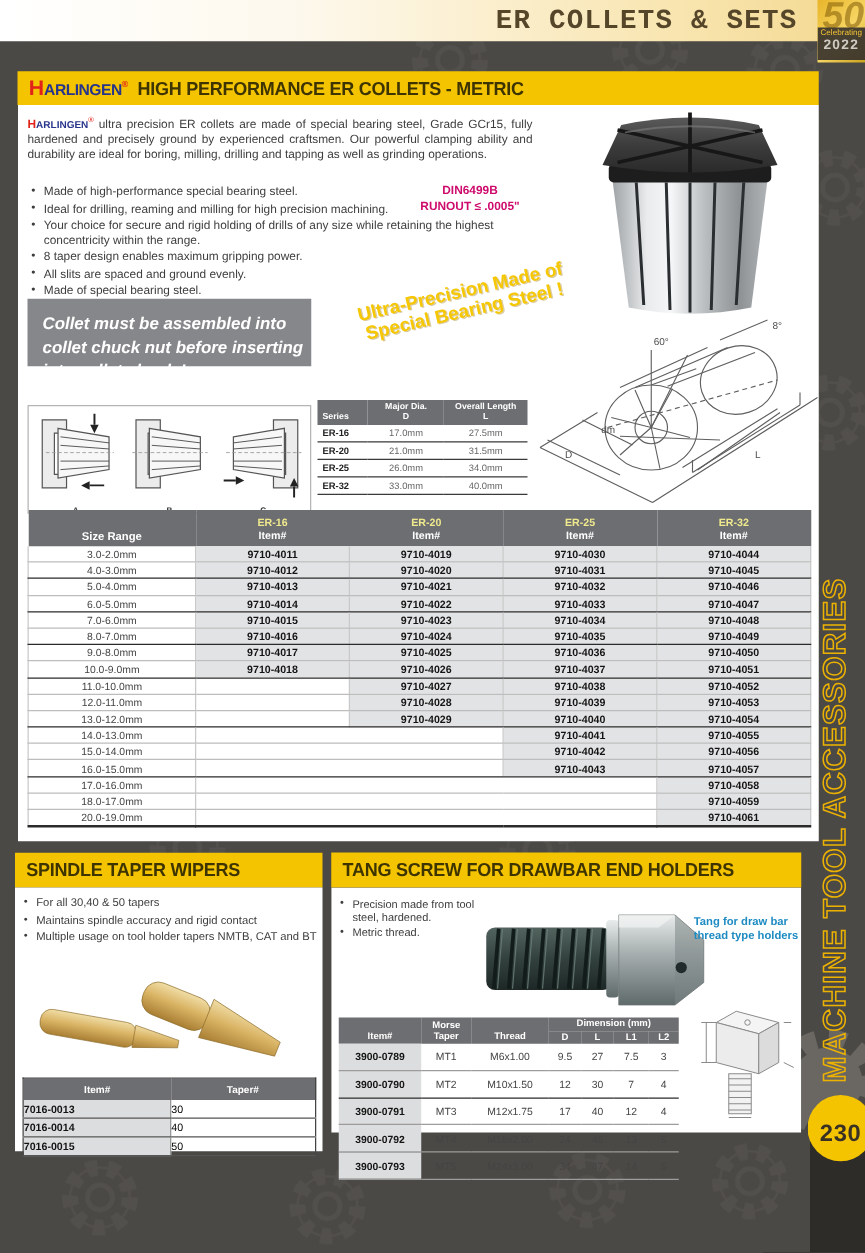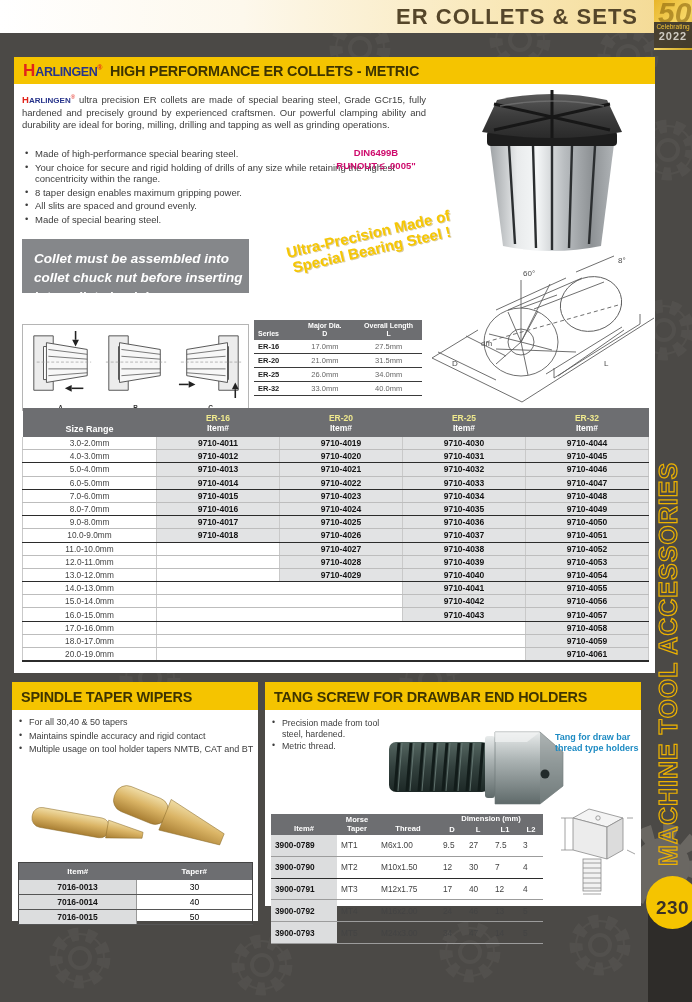--- a/index.html
+++ b/index.html
@@ -1,21 +1,21 @@
 <!DOCTYPE html>
 <html><head>
 <meta charset="utf-8">
 <style>
   html,body{margin:0;padding:0;background:#333;}
   #page{position:relative;width:692px;height:1002px;background:#4B4946;overflow:hidden;
         font-family:"Liberation Sans",sans-serif;-webkit-font-smoothing:antialiased;}
   .layer{position:absolute;z-index:2;}
   
   .top-band{left:0;top:0;width:692px;height:33px;
-    background:linear-gradient(90deg,#ffffff 0%,#fdf8ec 35%,#f8e5b0 78%,#f3d88f 100%);}
+    background:linear-gradient(90deg,#ffffff 0%,#fdf8ec 35%,#f8e5b0 78%,#f3d88f 100%);font-family:Liberation Mono, monospace;}
   .top-title{position:absolute;right:54px;top:4px;font-size:22px;font-weight:bold;
     color:#55462a;letter-spacing:1px;}
   .badge{left:654px;top:0;width:38px;height:50px;background:linear-gradient(135deg,#e8b52a,#f7d765 55%,#caa21d);overflow:hidden;}
   .badge-50{position:absolute;left:4px;top:-4px;font-size:30px;font-weight:bold;font-style:italic;color:rgba(130,92,8,.55);}
   .badge-band{position:absolute;left:0;top:22px;width:38px;height:26px;background:rgba(56,51,44,.92);text-align:center;}
   .badge-line1{font-size:6.5px;color:#f2c335;line-height:9px;}
   .badge-line2{font-size:11px;font-weight:bold;color:#cfcbc2;letter-spacing:1px;line-height:11px;}
   
   .banner{background:#F5C400;display:flex;align-items:center;}
   .main-banner{left:14px;top:57px;width:641px;height:27px;}
@@ -68,31 +68,31 @@
      border-right:1px solid #c9c9c9;border-bottom:1px solid #bdbdbd;}
   .big-table tbody td:first-child{border-left:1px solid #c9c9c9;color:#444;font-size:8.3px;}
   .big-table td.item{background:#E2E3E4;font-weight:bold;color:#141414;}
   .big-table td.empty{background:#fff;}
   .big-table tr.group-end td{border-bottom:1.6px solid #2b2b2b;}
   
   .w-bullets{left:6px;top:7px;width:236px;}
   .wiper-art{left:16px;top:66px;}
   .w-table{left:6px;top:152px;width:234px;border-collapse:collapse;table-layout:fixed;font-size:8.5px;border:1px solid #444;}
   .w-table th{background:#6D6E71;color:#fff;font-size:8px;height:15px;font-weight:bold;}
-  .w-table td{height:14px;text-align:center;border-bottom:1px solid #555;padding:0;}
+  .w-table td{height:14px;border-bottom:1px solid #555;padding:0;}
   .w-table td:first-child{background:#DCDDDE;font-weight:bold;color:#141414;border-right:1px solid #999;}
   
   .t-bullets{left:6px;top:8px;width:118px;font-size:8.8px;line-height:10.5px;}
   .screw-art{left:112px;top:4px;}
   .t-caption{left:290px;top:22px;width:84px;color:#1E8BC3;font-weight:bold;font-size:9px;line-height:10.5px;}
   .tang-draw{left:292px;top:88px;}
   .t-table{left:6px;top:104px;width:272px;border-collapse:collapse;table-layout:fixed;font-size:8.3px;}
   .t-table th{background:#6D6E71;color:#fff;font-size:7.6px;line-height:8.5px;padding:1px 0;font-weight:bold;}
   .t-table th.bot{vertical-align:bottom;padding-bottom:2px;}
-  .t-table td{height:12.8px;text-align:left;border-bottom:1px solid #9c9c9c;color:#444;padding:4px;}
+  .t-table td{height:12.8px;text-align:center;border-bottom:1px solid #9c9c9c;color:#444;padding:4px;}
   .t-table td:first-child{background:#DCDDDE;font-weight:bold;color:#141414;}
   .t-table tr.mid td{border-bottom:1.5px solid #2b2b2b;}
   
   .sidebar-text{left:646px;top:356px;height:510px;width:46px;
     writing-mode:vertical-rl;transform:rotate(180deg);line-height:44px;
     font-size:25px;font-weight:bold;letter-spacing:1px;color:rgba(0,0,0,0);
     -webkit-text-stroke:1.2px #EDB200;white-space:nowrap;}
   .sidebar-strip{left:648px;top:902px;width:44px;height:100px;background:#2E2C29;}
   .page-circle{left:646px;top:876px;width:53px;height:53px;border-radius:50%;background:#F5C400;
     display:flex;align-items:center;justify-content:center;z-index:3;}
@@ -153,20 +153,21 @@
   </div>
 
   <div class="layer panel main-panel">
 
     <div class="intro">
       <span><span class="brand-h">H</span><span class="brand-rest">ARLINGEN</span><sup style="font-size:6px;color:#E2231A;">®</sup></span><span> ultra precision ER collets are made of special bearing steel, Grade GCr15, fully hardened and precisely ground by experienced craftsmen. Our powerful clamping ability and durability are ideal for boring, milling, drilling and tapping as well as grinding operations.</span>
     </div>
 
     <ul class="blist main-bullets">
         <li>Made of high-performance special bearing steel.</li>
+        <li>Ideal for drilling, reaming and milling for high precision machining.</li>
         <li>Your choice for secure and rigid holding of drills of any size while retaining the highest concentricity within the range.</li>
         <li>8 taper design enables maximum gripping power.</li>
         <li>All slits are spaced and ground evenly.</li>
         <li>Made of special bearing steel.</li>
       </ul>
 
     <div class="din">
       <div>DIN6499B</div>
       <div>RUNOUT ≤ .0005"</div>
     </div>

